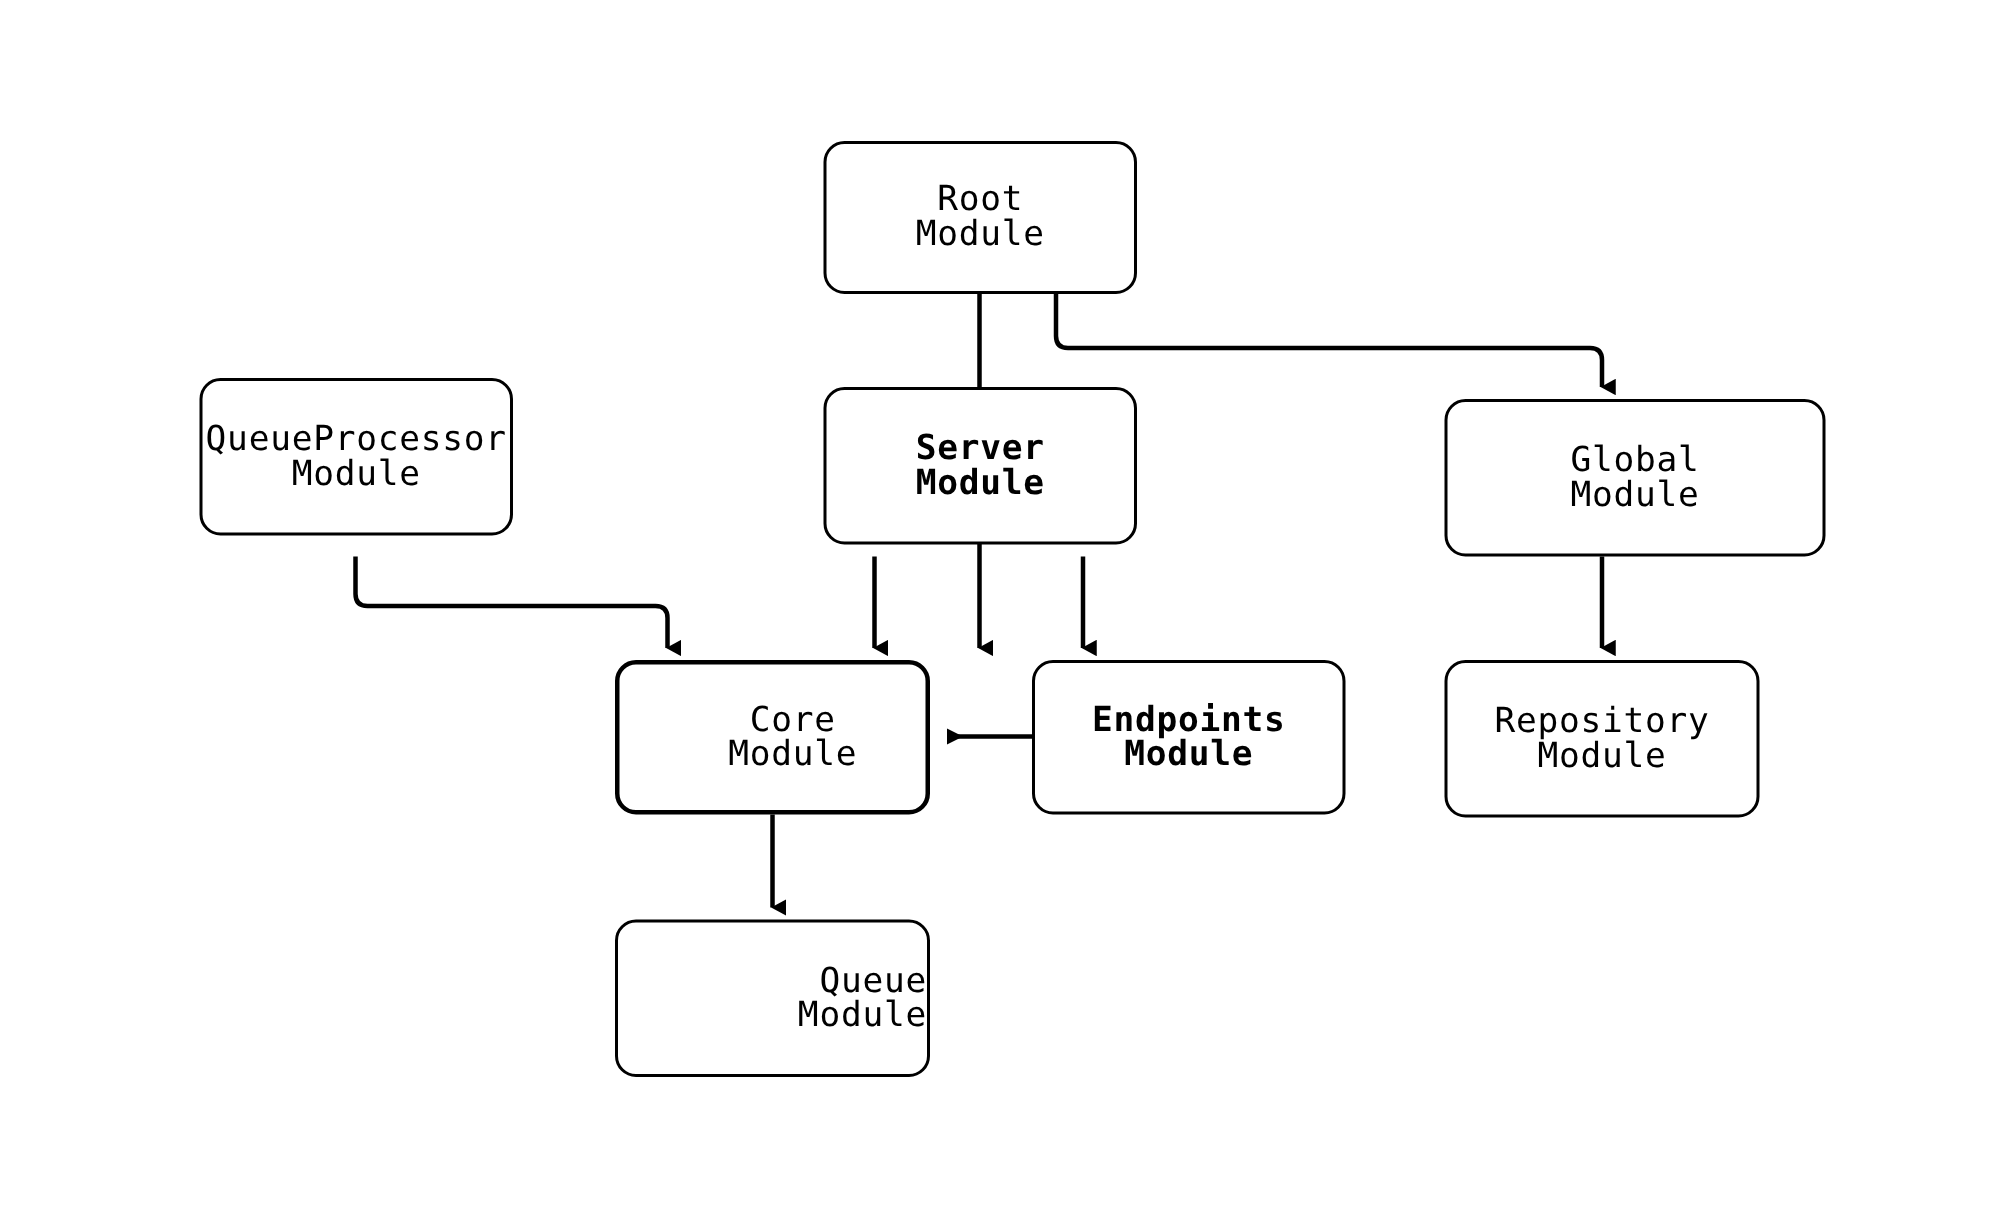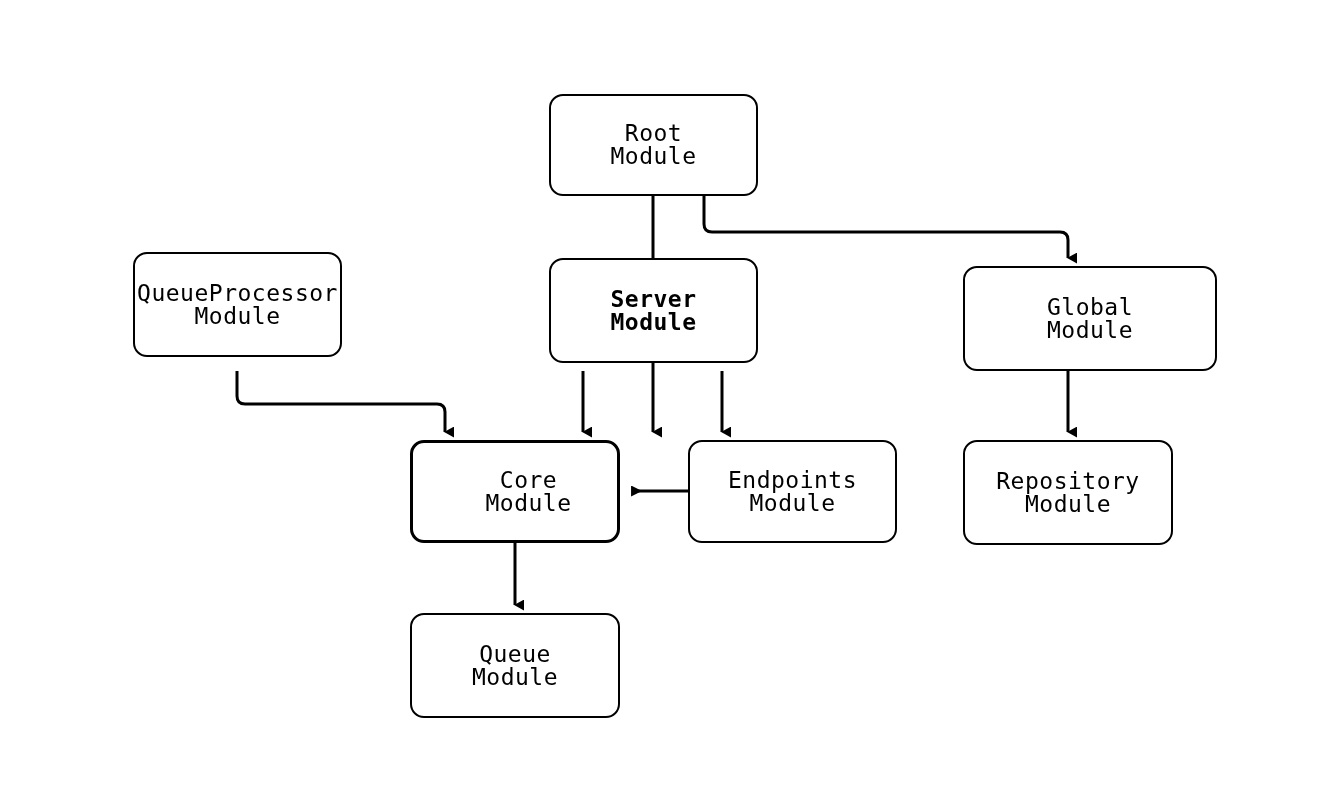--- a/index.html
+++ b/index.html
@@ -97,28 +97,28 @@
   <div class="node" style="left: 963px; top: 266px; width: 254px; height: 105px;">
     <span class="node-line">Global</span>
     <span class="node-line">Module</span>
   </div>
 
   <div class="node thick" style="left: 410px; top: 440px; width: 210px; height: 103px; padding-left: 27px;">
     <span class="node-line">Core</span>
     <span class="node-line">Module</span>
   </div>
 
-  <div class="node" style="left: 688px; top: 440px; width: 209px; height: 103px;">
+  <div class="node" style="left: 688px; top: 440px; width: 209px; height: 103px; font-weight: bold;">
     <span class="node-line">Endpoints</span>
     <span class="node-line">Module</span>
   </div>
 
   <div class="node" style="left: 963px; top: 440px; width: 210px; height: 105px;">
     <span class="node-line">Repository</span>
     <span class="node-line">Module</span>
   </div>
 
-  <div class="node" style="left: 410px; top: 613px; width: 210px; height: 105px;">
+  <div class="node" style="left: 410px; top: 613px; width: 210px; height: 105px; align-items: flex-end;">
     <span class="node-line">Queue</span>
     <span class="node-line">Module</span>
   </div>
 
 </div>
 
 </body></html>

